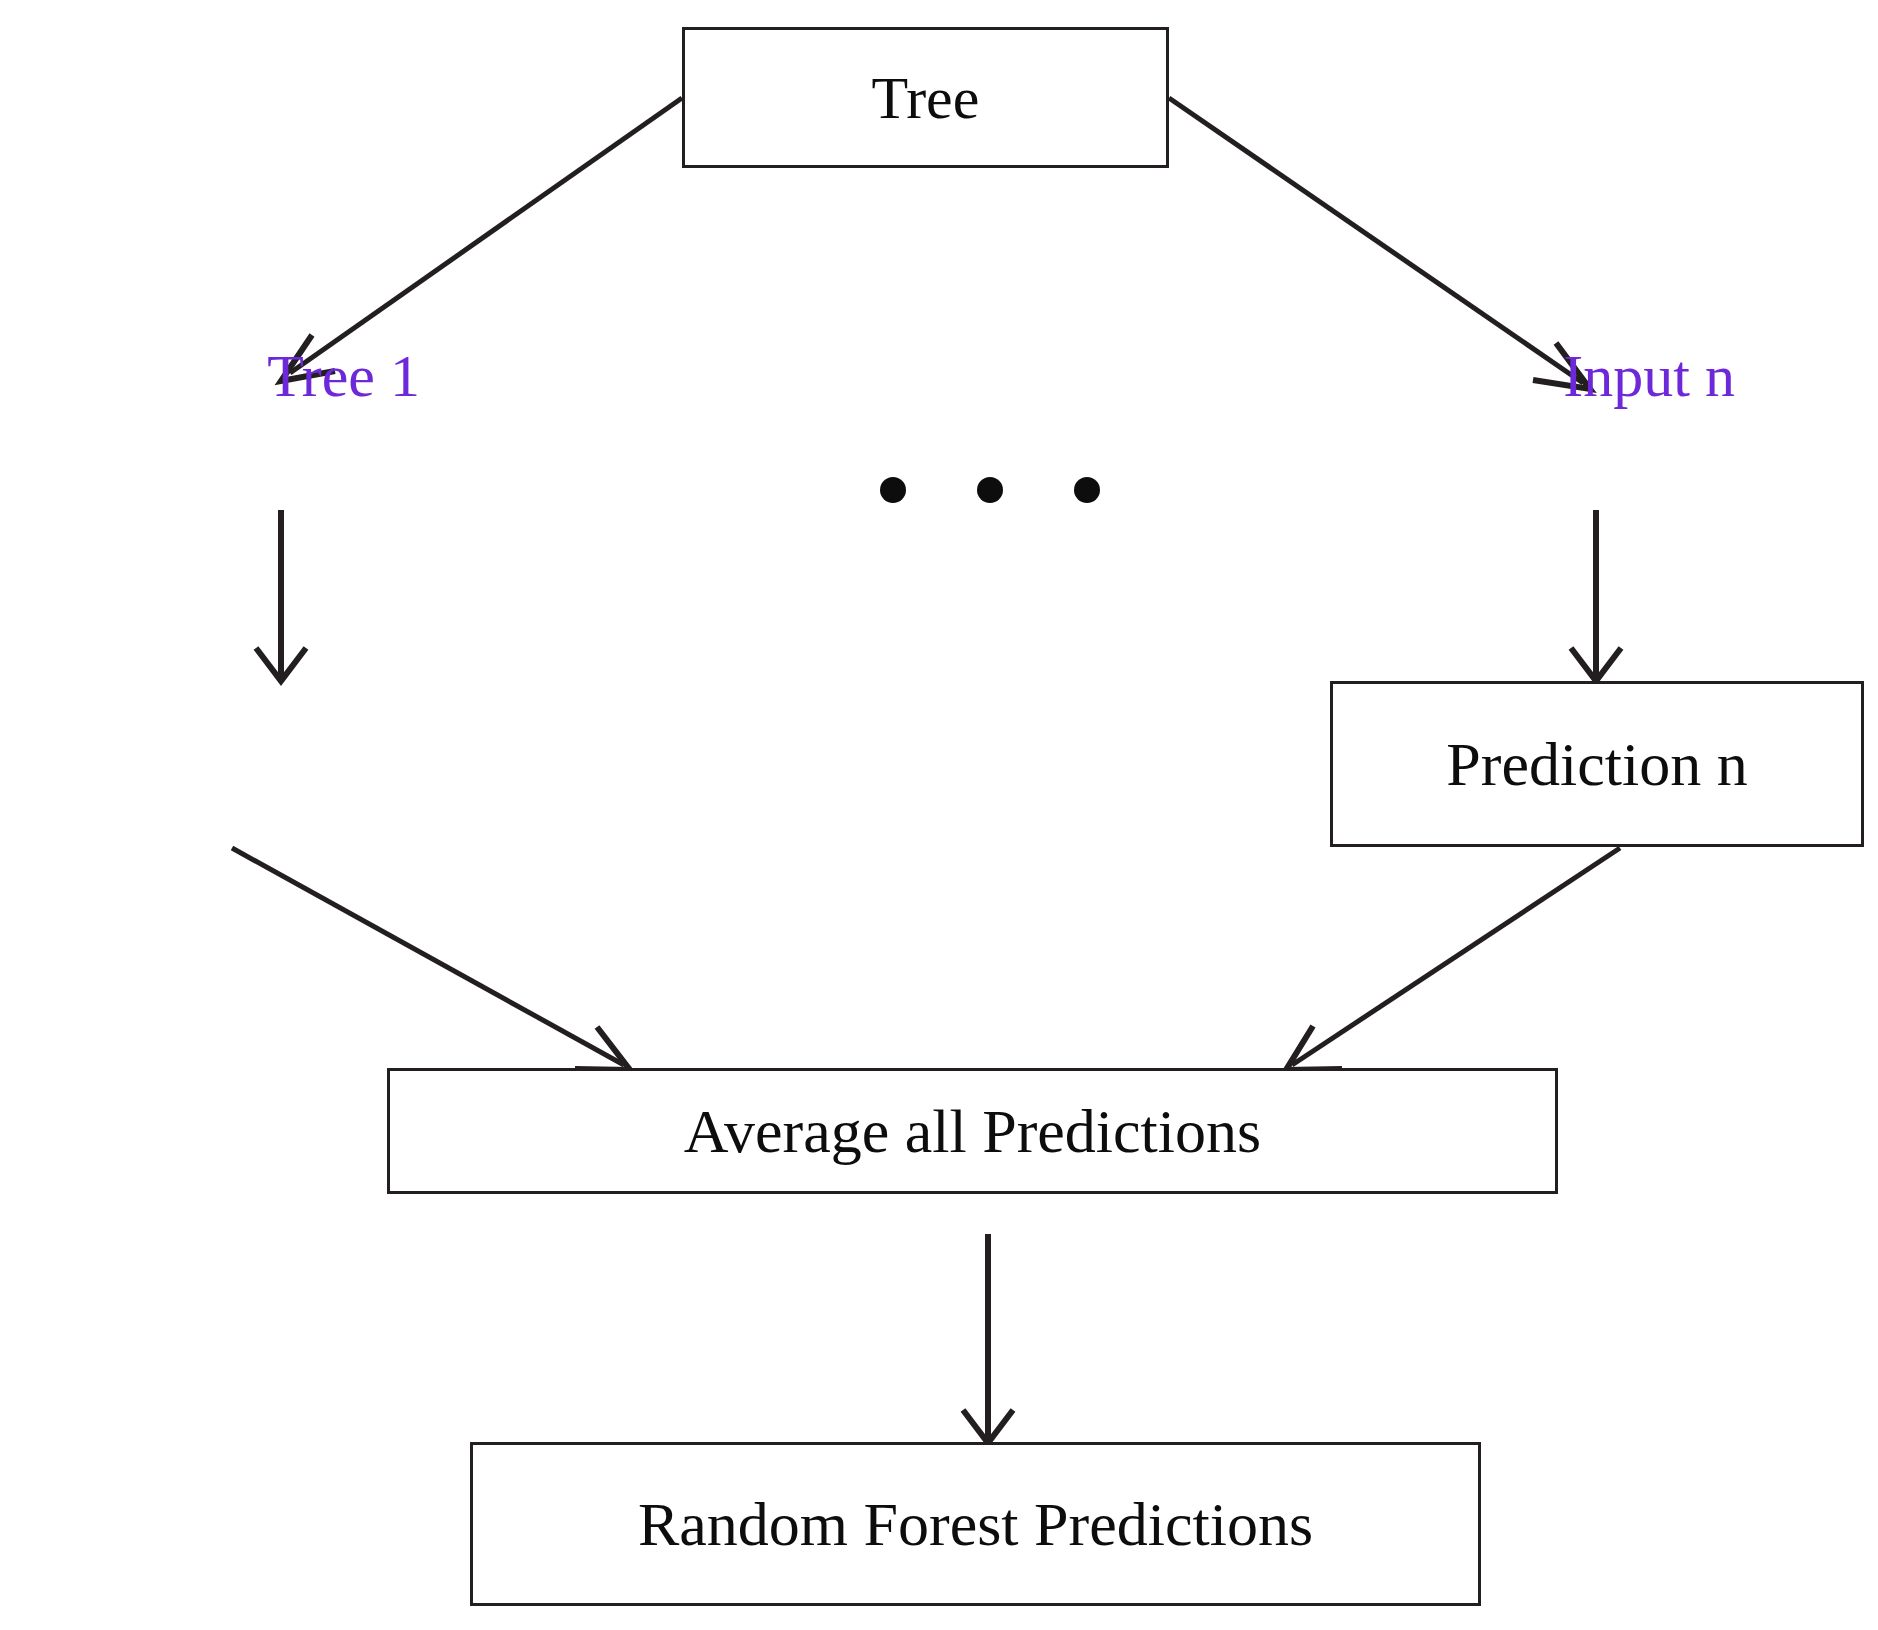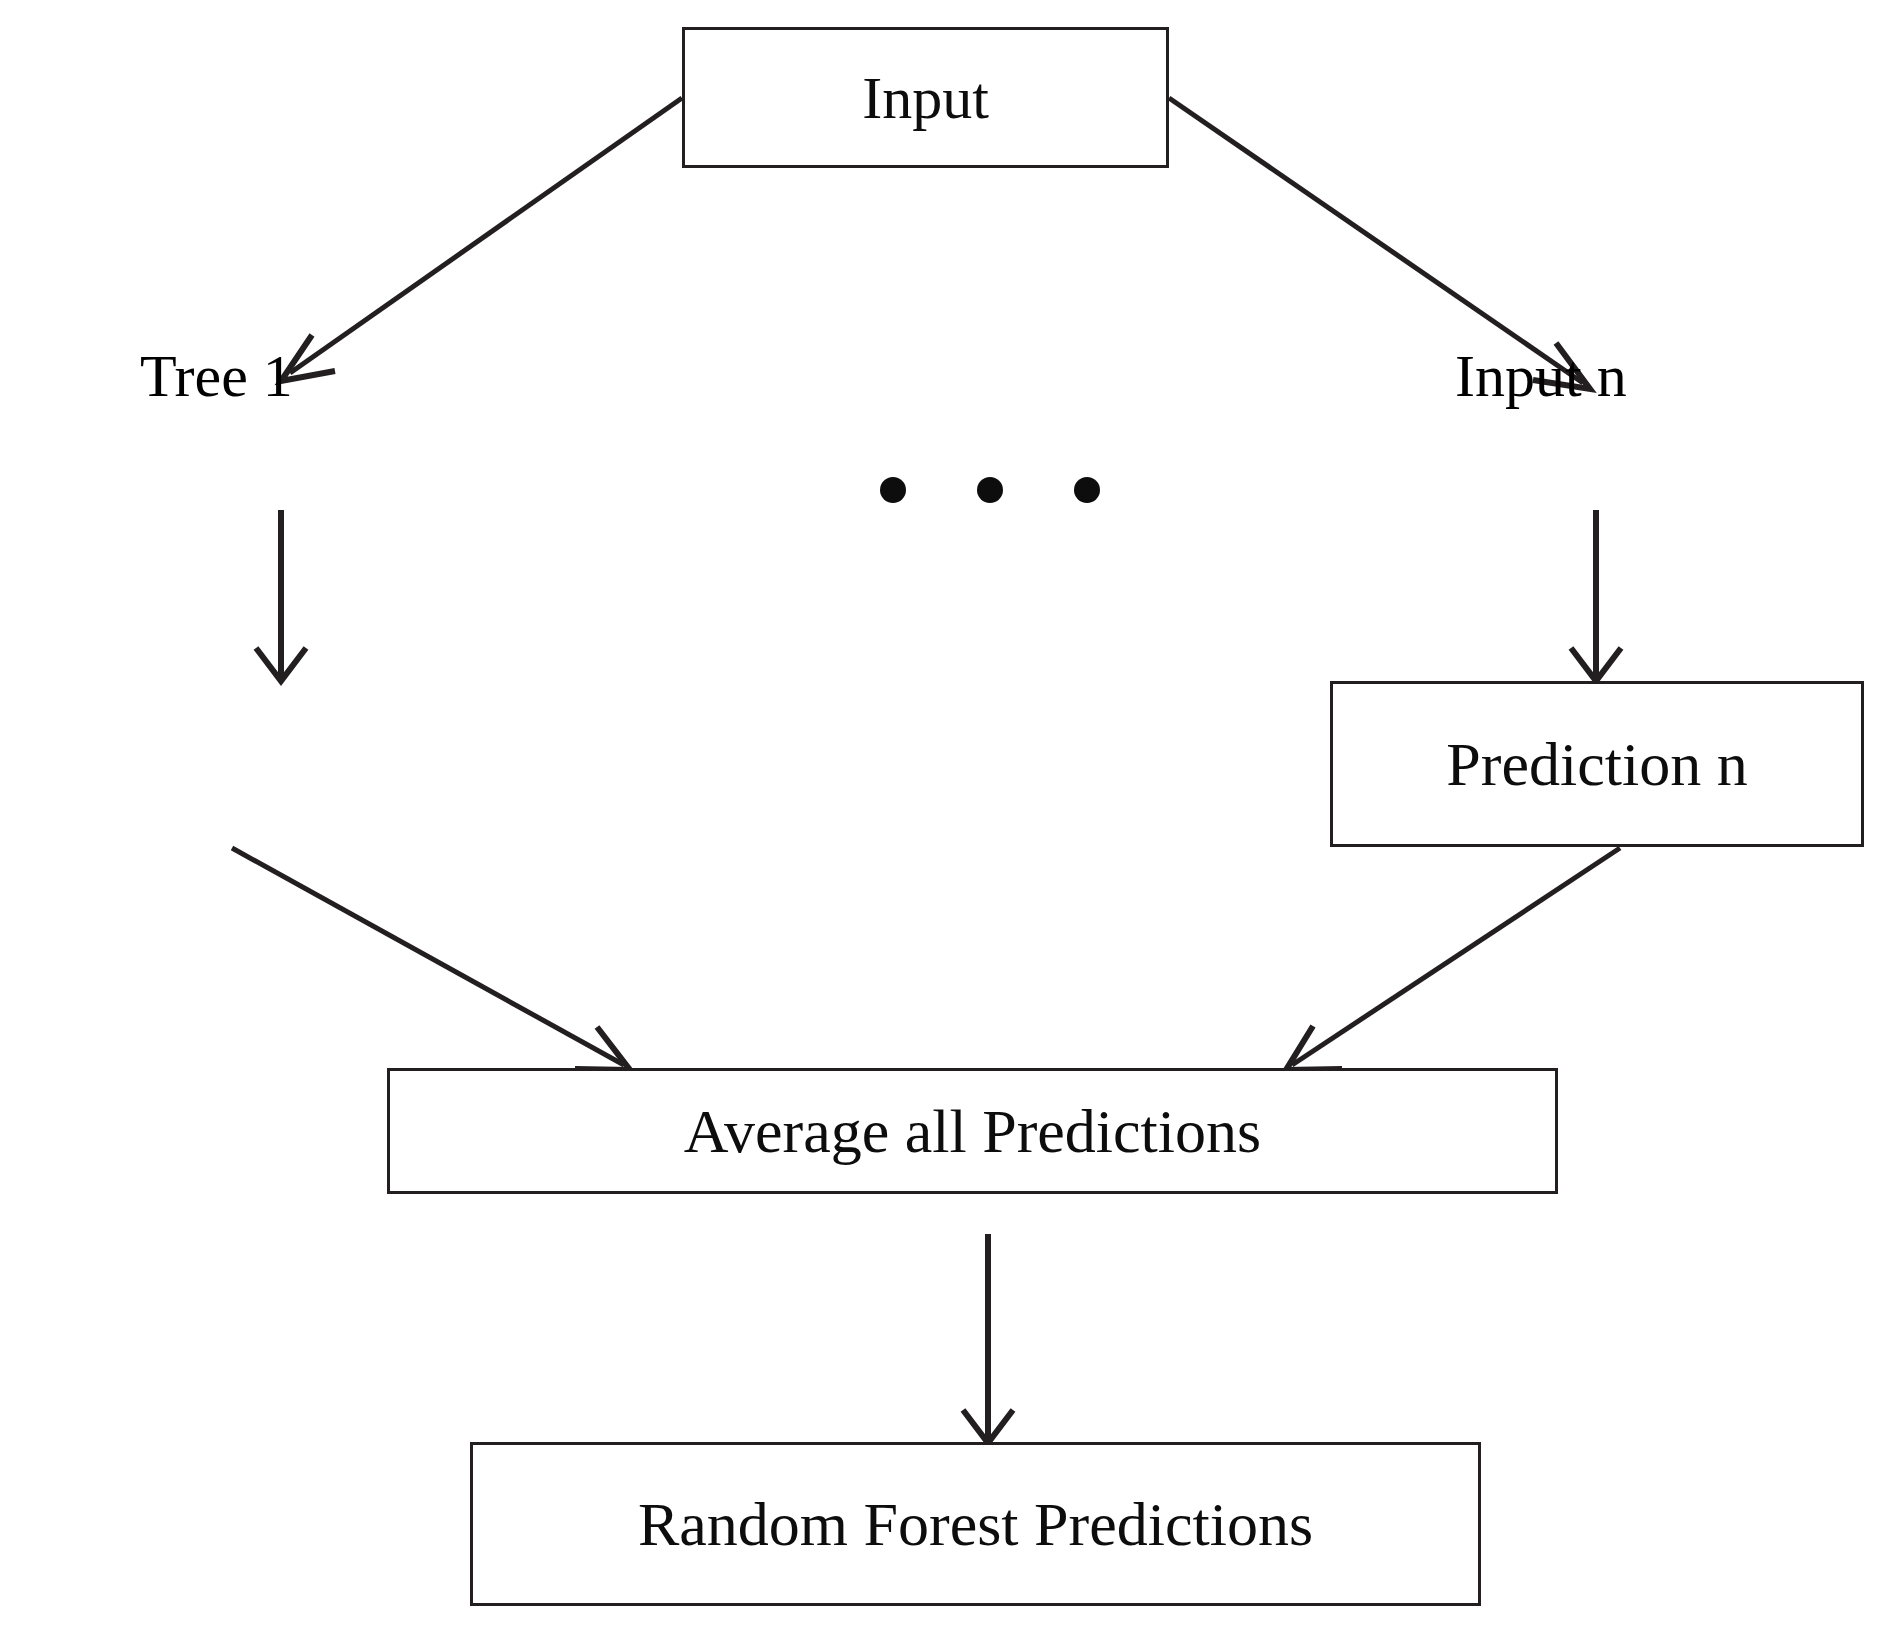--- a/index.html
+++ b/index.html
@@ -29,22 +29,22 @@
     background: #ffffff;
     display: flex;
     align-items: center;
     justify-content: center;
     color: #0d0d0d;
     line-height: 1;
     white-space: nowrap;
   }
   .node-label-plain {
     position: absolute;
-    color: #000000;
-    text-align: left;
+    color: #6d28d9;
+    text-align: right;
     white-space: nowrap;
     line-height: 1;
   }
   
   #node-input      { left: 682px;  top: 27px;   width: 487px; height: 141px; font-size: 60px; }
   #node-pred-1     { left: 14px;   top: 681px;  width: 535px; height: 166px; font-size: 62px; }
   #node-pred-n     { left: 1330px; top: 681px;  width: 534px; height: 166px; font-size: 62px; }
   #node-average    { left: 387px;  top: 1068px; width: 1171px; height: 126px; font-size: 62px; }
   #node-rf-output  { left: 470px;  top: 1442px; width: 1011px; height: 164px; font-size: 62px; }
 
@@ -104,21 +104,21 @@
       <line x1="1620" y1="848" x2="1292" y2="1065" stroke="#231f20" stroke-width="5"></line>
       <polyline points="1313,1026 1286,1070 1342,1069" fill="none" stroke="#231f20" stroke-width="6" stroke-linecap="butt" stroke-linejoin="miter"></polyline>
     </g>
 
     <g>
       <line x1="988" y1="1234" x2="988" y2="1441" stroke="#231f20" stroke-width="6"></line>
       <polyline points="963,1410 988,1443 1013,1410" fill="none" stroke="#231f20" stroke-width="6" stroke-linecap="butt" stroke-linejoin="miter"></polyline>
     </g>
   </svg>
 
-  <div class="node-box" id="node-input">Input</div>
+  <div class="node-box" id="node-input">Tree</div>
 
   <div class="node-label-plain" id="label-tree-1">Tree 1</div>
 
   <div class="node-label-plain" id="label-tree-n">Input n</div>
 
   <div class="ellipsis-group">
     <span class="ellipsis-dot"></span>
     <span class="ellipsis-dot"></span>
     <span class="ellipsis-dot"></span>
   </div>

